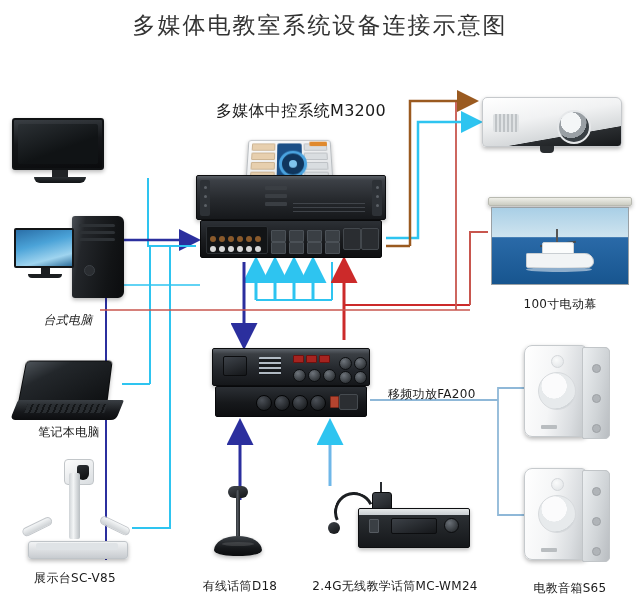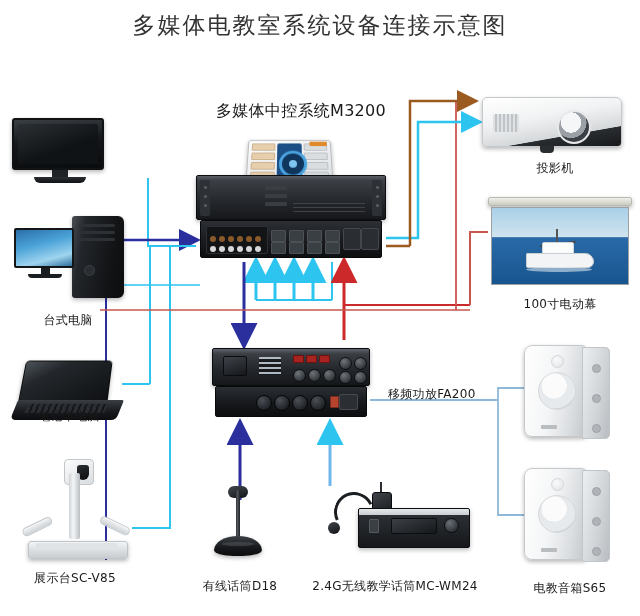--- a/index.html
+++ b/index.html
@@ -325,28 +325,28 @@
         <i class="bay" style="top:15px"></i>
         <i class="bay" style="top:22px"></i>
       <i class="pwr"></i>
     </div>
     <div class="pc-mon">
       <div class="scr"></div>
         <div class="nk"></div>
         <div class="ft"></div>
     </div>
   </div>
-  <div class="lbl" style="left:8px;top:312px;width:120px;">台式电脑</div>
+  <div class="lbl" style="left:8px;top:312px;width:120px;font-style:italic;">台式电脑</div>
 
   <div class="dev" id="laptop-dev">
     <div class="lt-lid shadow"></div>
     <div class="lt-base"></div>
     <div class="lt-kb"></div>
   </div>
-  <div class="lbl" style="left:4px;top:408px;width:130px;">笔记本电脑</div>
+  <div class="lbl" style="left:4px;top:424px;width:130px;">笔记本电脑</div>
 
   <div class="dev" id="doccam-dev">
     <div class="dc-head"></div>
     <div class="dc-lens"></div>
     <div class="dc-col"></div>
     <div class="dc-arm l">
         <i></i>
       </div>
     <div class="dc-arm r">
         <i></i>
@@ -454,21 +454,20 @@
   </div>
   <div class="lbl" style="left:388px;top:386px;width:120px;text-align:left;">移频功放FA200</div>
 
   <div class="dev" id="proj-dev">
     <div class="pj-body shadow">
       <div class="pj-vent"></div>
       <div class="pj-lens"></div>
     </div>
     <div class="pj-foot"></div>
   </div>
-  <div class="lbl" style="left:490px;top:160px;width:130px;">投影机</div>
 
   <div class="dev" id="screen-dev">
     <div class="sc-bar shadow"></div>
     <div class="sc-pic">
       <div class="sc-boat">
         <span class="sc-rig"></span>
         <span class="sc-mast"></span>
         <span class="sc-cab"></span>
         <span class="sc-hull"></span>
         <span class="sc-wake"></span>

